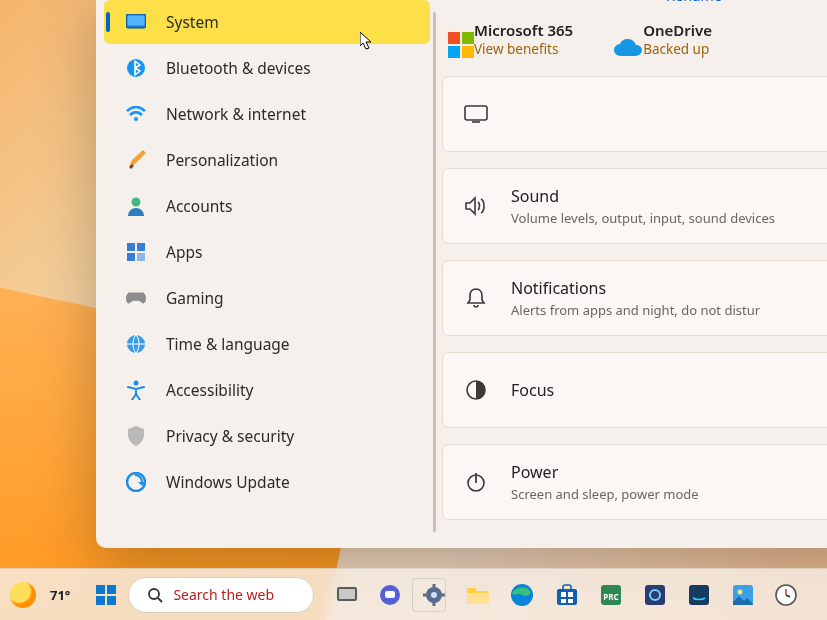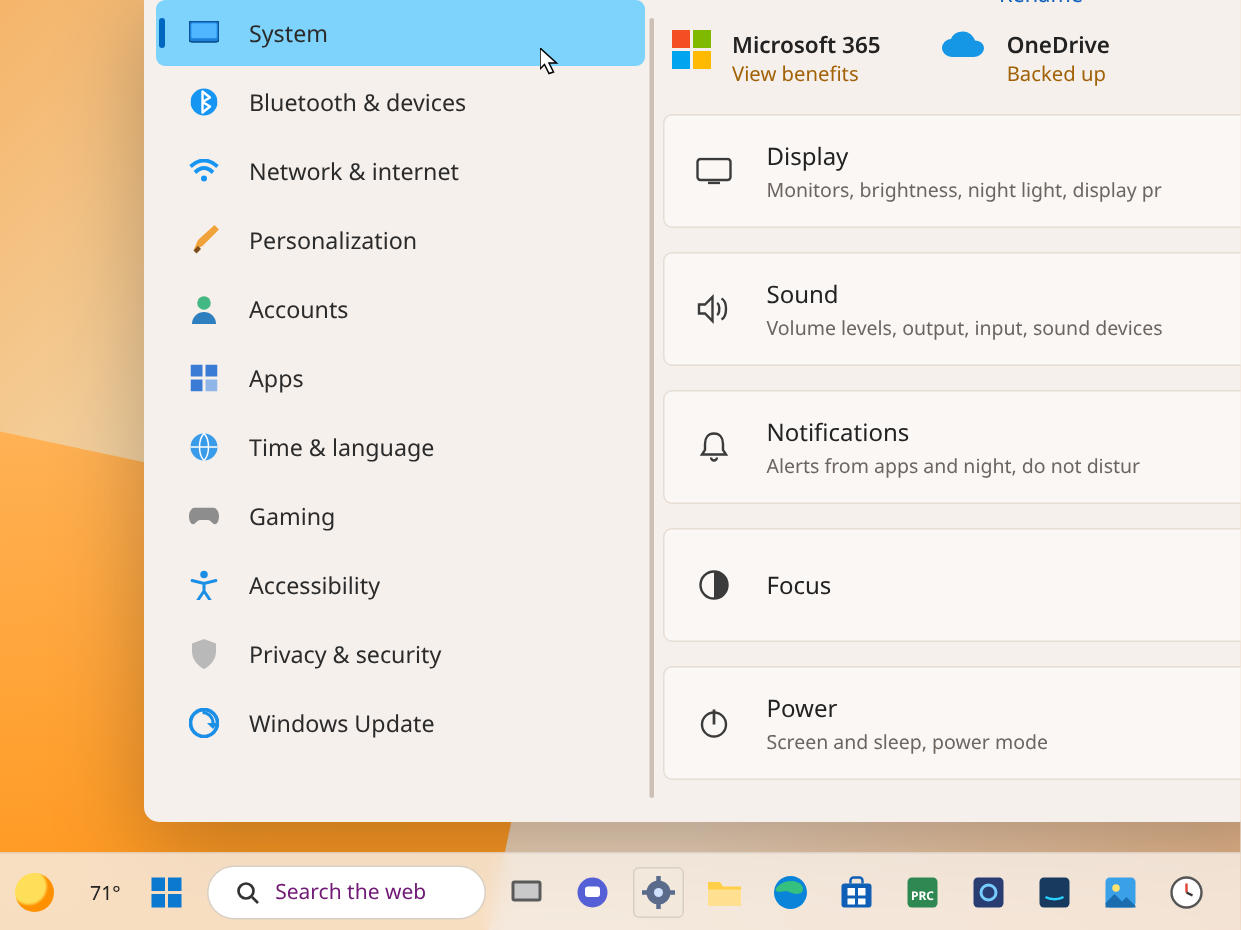--- a/index.html
+++ b/index.html
@@ -25,64 +25,64 @@
   .sidebar { width: 342px; padding: 10px 0 18px 0; position: relative; }
   .sidebar-scroll { position:absolute; right:2px; top:24px; width:3px; height:520px; background:#cbbfb6; border-radius:3px; }
 
   .nav-item {
     display: flex; align-items: center; gap: 20px;
     height: 44px; padding: 0 20px 0 22px;
     margin: 2px 8px; border-radius: 6px;
     font-size: 15.5px; color:#2b2b2b; cursor: pointer;
     position: relative;
   }
-  .nav-item.selected { background:#7dd3fc; }
+  .nav-item.selected { background:#fde047; }
   .nav-item.selected::before {
     content:""; position:absolute; left:2px; top:12px; width:3.5px; height:20px;
     background:#0067c0; border-radius:3px;
   }
   .nav-icon { width:20px; height:20px; display:flex; align-items:center; justify-content:center; flex-shrink:0; }
 
   .cursor { position:absolute; left:264px; top:44px; z-index:50; pointer-events:none; }
 
   .content { flex:1; padding: 0 0 0 4px; overflow:hidden; }
 
   .hero-row { display:flex; gap:40px; padding: 32px 0 8px 6px; align-items:center; }
   .rename { color:#1060bf; font-size:14.5px; cursor:pointer; margin-top:-30px; }
-  .promo { display:flex; align-items:flex-start; gap:14px; }
+  .promo { display:flex; align-items:flex-end; }
   .promo .title { font-size:15px; font-weight:600; color:#222; }
   .promo .sub { font-size:13.5px; color:#a16207; }
 
   .cards { padding: 10px 0 0 0; display:flex; flex-direction:column; gap:16px; }
   .card {
     background:#fbf7f4; border:1px solid #e6ddd4; border-radius:6px;
     height:76px; display:flex; align-items:center; gap:22px;
     padding: 0 16px 0 20px; cursor:pointer;
   }
   .card .cicon { width:26px; height:26px; display:flex; align-items:center; justify-content:center; color:#3b3b3b; }
   .card .ctitle { font-size:16px; color:#222; }
   .card .cdesc { font-size:13px; color:#6c6560; margin-top:2px; white-space:nowrap; }
 
   
   .taskbar {
     position:absolute; left:0; right:0; bottom:0; height:52px;
     background: rgba(246,238,229,.82); backdrop-filter: blur(6px);
     border-top:1px solid rgba(0,0,0,.08);
     display:flex; align-items:center; gap:10px; padding:0 10px;
   }
-  .weather { display:flex; align-items:center; gap:24px; margin-right:4px; }
+  .weather { display:flex; align-items:center; gap:14px; margin-right:4px;font-weight:bold; }
   .weather-icon { width:26px; height:26px; border-radius:50%;
     background: radial-gradient(circle at 35% 35%, #ffde59 0 45%, #ff9100 55% 100%); }
   .weather-temp { font-size:13px; color:#222; }
-  .tb-icon { width:34px; height:34px; border-radius:4px; display:flex; align-items:center; justify-content:center; cursor:pointer; }
+  .tb-icon { width:34px; height:34px; border-radius:4px; display:flex; align-items:center; justify-content:flex-end; cursor:pointer; }
   .tb-icon.active { background:#f2e8dc; box-shadow: inset 0 0 0 1px rgba(0,0,0,.1); }
   .searchpill {
     display:flex; align-items:center; gap:10px; height:36px; padding:0 18px;
     background:#fff; border:1px solid #d9d0c4; border-radius:20px; width:186px;
-    font-size:14px; color:#701a75; cursor:text;text-align:center;
+    font-size:14px; color:#b91c1c; cursor:text;text-align:center;
   }
 
   
   svg { display:block; }
 </style>
 </head>
 <body>
 
 <div class="wallpaper-shape"></div>
 
@@ -148,35 +148,35 @@
             <rect x="10" y="0" width="8" height="8" fill="#3a7bd5"></rect>
             <rect x="0" y="10" width="8" height="8" fill="#3a7bd5"></rect>
             <rect x="10" y="10" width="8" height="8" fill="#8fb6e6"></rect>
           </svg>
       </span>
       <span>Apps</span>
     </div>
 
     <div class="nav-item">
       <span class="nav-icon">
+        <svg width="22" height="16" viewBox="0 0 22 16">
+            <path d="M4 2h14c2 0 4 3 4 6s-1 6-3 6c-2 0-3-3-5-3h-6c-2 0-3 3-5 3s-3-3-3-6 2-6 4-6z" fill="#8d8d8d"></path>
+          </svg>
+      </span>
+      <span>Gaming</span>
+    </div>
+
+    <div class="nav-item">
+      <span class="nav-icon">
         <svg width="20" height="20" viewBox="0 0 20 20">
             <circle cx="10" cy="10" r="9" fill="#3a9be8"></circle>
             <path d="M1 10h18M10 1c4 4 4 14 0 18M10 1c-4 4-4 14 0 18" stroke="#fff" stroke-width="1" fill="none"></path>
           </svg>
       </span>
       <span>Time &amp; language</span>
-    </div>
-
-    <div class="nav-item">
-      <span class="nav-icon">
-        <svg width="22" height="16" viewBox="0 0 22 16">
-            <path d="M4 2h14c2 0 4 3 4 6s-1 6-3 6c-2 0-3-3-5-3h-6c-2 0-3 3-5 3s-3-3-3-6 2-6 4-6z" fill="#8d8d8d"></path>
-          </svg>
-      </span>
-      <span>Gaming</span>
     </div>
 
     <div class="nav-item">
       <span class="nav-icon">
         <svg width="18" height="20" viewBox="0 0 18 20">
             <circle cx="9" cy="3" r="2.5" fill="#1b8fe6"></circle>
             <path d="M1 7l8 2 8-2M9 9v5l-4 6M9 14l4 6" stroke="#1b8fe6" stroke-width="2" fill="none" stroke-linecap="round"></path>
           </svg>
       </span>
       <span>Accessibility</span>
@@ -238,24 +238,20 @@
     </div>
 
     <div class="cards">
       <div class="card">
         <span class="cicon">
           <svg width="24" height="18" viewBox="0 0 24 18">
               <rect x="1" y="1" width="22" height="14" rx="2" fill="none" stroke="#3b3b3b" stroke-width="1.6"></rect>
               <line x1="8" y1="17" x2="16" y2="17" stroke="#3b3b3b" stroke-width="1.6"></line>
             </svg>
         </span>
-        <div>
-          <div class="ctitle">Display</div>
-          <div class="cdesc">Monitors, brightness, night light, display pr</div>
-        </div>
       </div>
 
       <div class="card">
         <span class="cicon">
           <svg width="24" height="20" viewBox="0 0 24 20">
               <path d="M2 7h4l5-5v16l-5-5H2z" fill="none" stroke="#3b3b3b" stroke-width="1.6"></path>
               <path d="M14 6c2 1 2 7 0 8M17 3c4 2 4 12 0 14" fill="none" stroke="#3b3b3b" stroke-width="1.6"></path>
             </svg>
         </span>
         <div>

